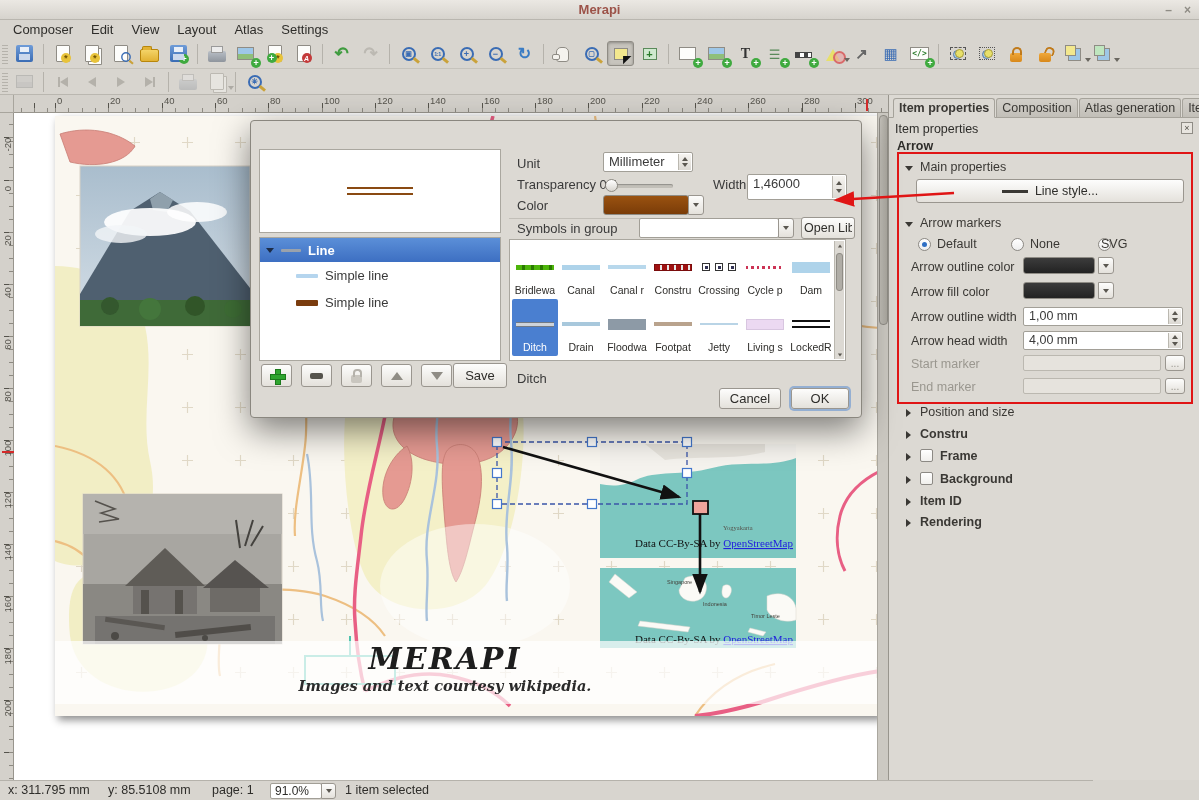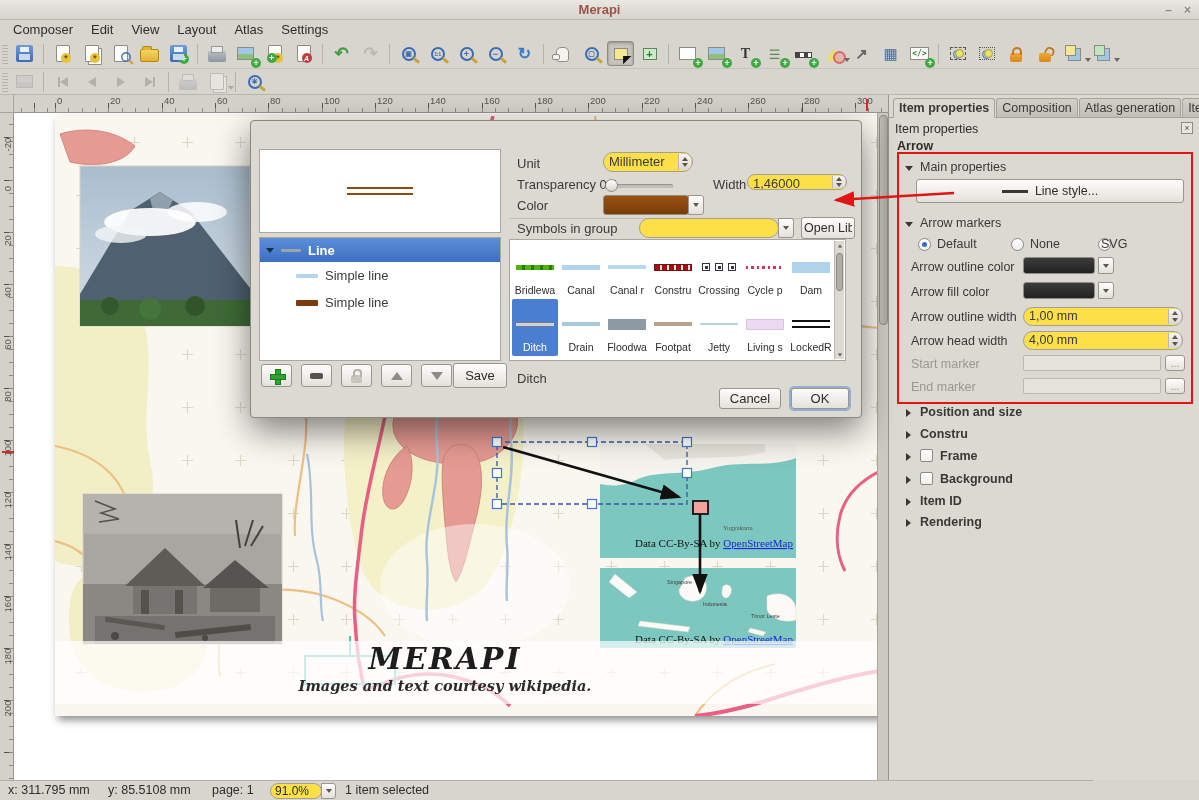--- a/index.html
+++ b/index.html
@@ -100,21 +100,21 @@
 .vscroll{position:absolute;right:0;top:0;width:11px;height:667px;background:#ccc9c2;border-left:1px solid #aaa79f}
 .vthumb{position:absolute;left:1px;top:2px;width:9px;height:210px;background:linear-gradient(90deg,#c2bfb8,#a9a69e);border:1px solid #8f8c85;border-radius:4px}
 .paper{position:absolute;left:41px;top:3px;width:825px;height:600px;background:#fbf8f2;box-shadow:3px 4px 8px rgba(0,0,0,.45)}
 
 
 .dialog{position:absolute;left:250px;top:120px;width:612px;height:298px;background:#dcd9d3;border:1px solid #8a877f;border-radius:4px;box-shadow:0 12px 34px rgba(0,0,0,.5);font-size:13px}
 .dlg-title{height:22px;background:linear-gradient(#ece9e4,#cfccc6);border-bottom:1px solid #b5b2ab;border-radius:4px 4px 0 0;display:flex;align-items:center;justify-content:center;font-weight:bold;font-size:12px;color:#2e2d2a}
 .preview{position:absolute;left:8px;top:28px;width:242px;height:84px;background:#fff;border:1px solid #aaa79f;display:flex;flex-direction:column;align-items:center;justify-content:center;gap:4px}
 .prev-line{width:66px;height:2px;background:#8a4a12}
 .lbl{position:absolute;white-space:nowrap}
-.field{background:#fde047;border:1px solid #a29f97;border-radius:10px;position:absolute;padding:1px 5px;overflow:hidden}
+.field{background:#ffffff;border:1px solid #a29f97;border-radius:2px;position:absolute;padding:1px 5px;overflow:hidden}
 .spnbox{padding-right:16px}
 .spn{position:absolute;right:1px;top:1px;bottom:1px;width:13px;display:flex;flex-direction:column;align-items:center;justify-content:space-evenly;background:linear-gradient(#f6f4f0,#dcd9d3);border-left:1px solid #bbb8b0}
 .up{width:0;height:0;border-left:3.5px solid transparent;border-right:3.5px solid transparent;border-bottom:4.5px solid #5a5750}
 .dn{width:0;height:0;border-left:3.5px solid transparent;border-right:3.5px solid transparent;border-top:4.5px solid #5a5750}
 .btn3d{background:linear-gradient(#fdfdfc,#e4e1db);border:1px solid #9a968f;border-radius:3px;position:absolute;display:flex;align-items:center;justify-content:center;color:#2e2d2a}
 .btn3d.focus{box-shadow:0 0 0 2px rgba(90,140,210,.55)}
 .swatch{position:absolute;border:1px solid #8f8c85;border-radius:3px}
 .sw-brown{background:linear-gradient(#9a5210,#7a3c08)}
 .sw-dark{background:linear-gradient(#3c3c3c,#222)}
 .ddseg{position:absolute;width:16px;border:1px solid #9a968f;border-radius:0 3px 3px 0;background:linear-gradient(#fdfdfc,#e4e1db);display:flex;align-items:center;justify-content:center}
@@ -636,21 +636,21 @@
         <span>...</span>
       </span>
 
     <span class="prow-lbl dis-txt" style="left:22px;top:285px">End marker</span>
     <span class="dis-field" style="left:134px;top:283px;width:138px;height:16px"></span>
     <span class="btn3d" style="left:276px;top:283px;width:20px;height:16px;font-size:10px;color:#9a978f">
         <span>...</span>
       </span>
 
     <span class="c-right abs" style="left:17px;top:314px"></span>
-    <span class="prow-lbl" style="left:31px;top:310px;font-weight:bold">Position and size</span>
+    <span class="prow-lbl" style="left:31px;top:310px;font-weight:normal">Position and size</span>
     <span class="c-right abs" style="left:17px;top:336px"></span>
     <span class="prow-lbl" style="left:31px;top:332px;font-weight:bold">Constru</span>
     <span class="c-right abs" style="left:17px;top:358px"></span>
     <span class="chk" style="left:31px;top:354px"></span>
     <span class="prow-lbl" style="left:51px;top:354px;font-weight:bold">Frame</span>
     <span class="c-right abs" style="left:17px;top:381px"></span>
     <span class="chk" style="left:31px;top:377px"></span>
     <span class="prow-lbl" style="left:51px;top:377px;font-weight:bold">Background</span>
     <span class="c-right abs" style="left:17px;top:403px"></span>
     <span class="prow-lbl" style="left:31px;top:399px;font-weight:bold">Item ID</span>
@@ -672,21 +672,21 @@
           <span class="up"></span>
           <span class="dn"></span>
         </span>
     </span>
 
     <span class="lbl" style="left:266px;top:56px">Transparency 0%</span>
     <span class="sldr" style="left:356px;top:63px">
         <span class="knob"></span>
       </span>
     <span class="lbl" style="left:462px;top:56px">Width</span>
-    <span class="field spnbox" style="left:496px;top:53px;width:100px;height:16px">
+    <span class="field spnbox" style="left:496px;top:53px;width:100px;height:26px">
       <span>1,46000</span>
       <span class="spn">
           <span class="up"></span>
           <span class="dn"></span>
         </span>
     </span>
 
     <span class="lbl" style="left:266px;top:77px">Color</span>
     <span class="swatch sw-brown" style="left:352px;top:74px;width:86px;height:20px"></span>
     <span class="ddseg" style="left:437px;top:74px;height:20px">

